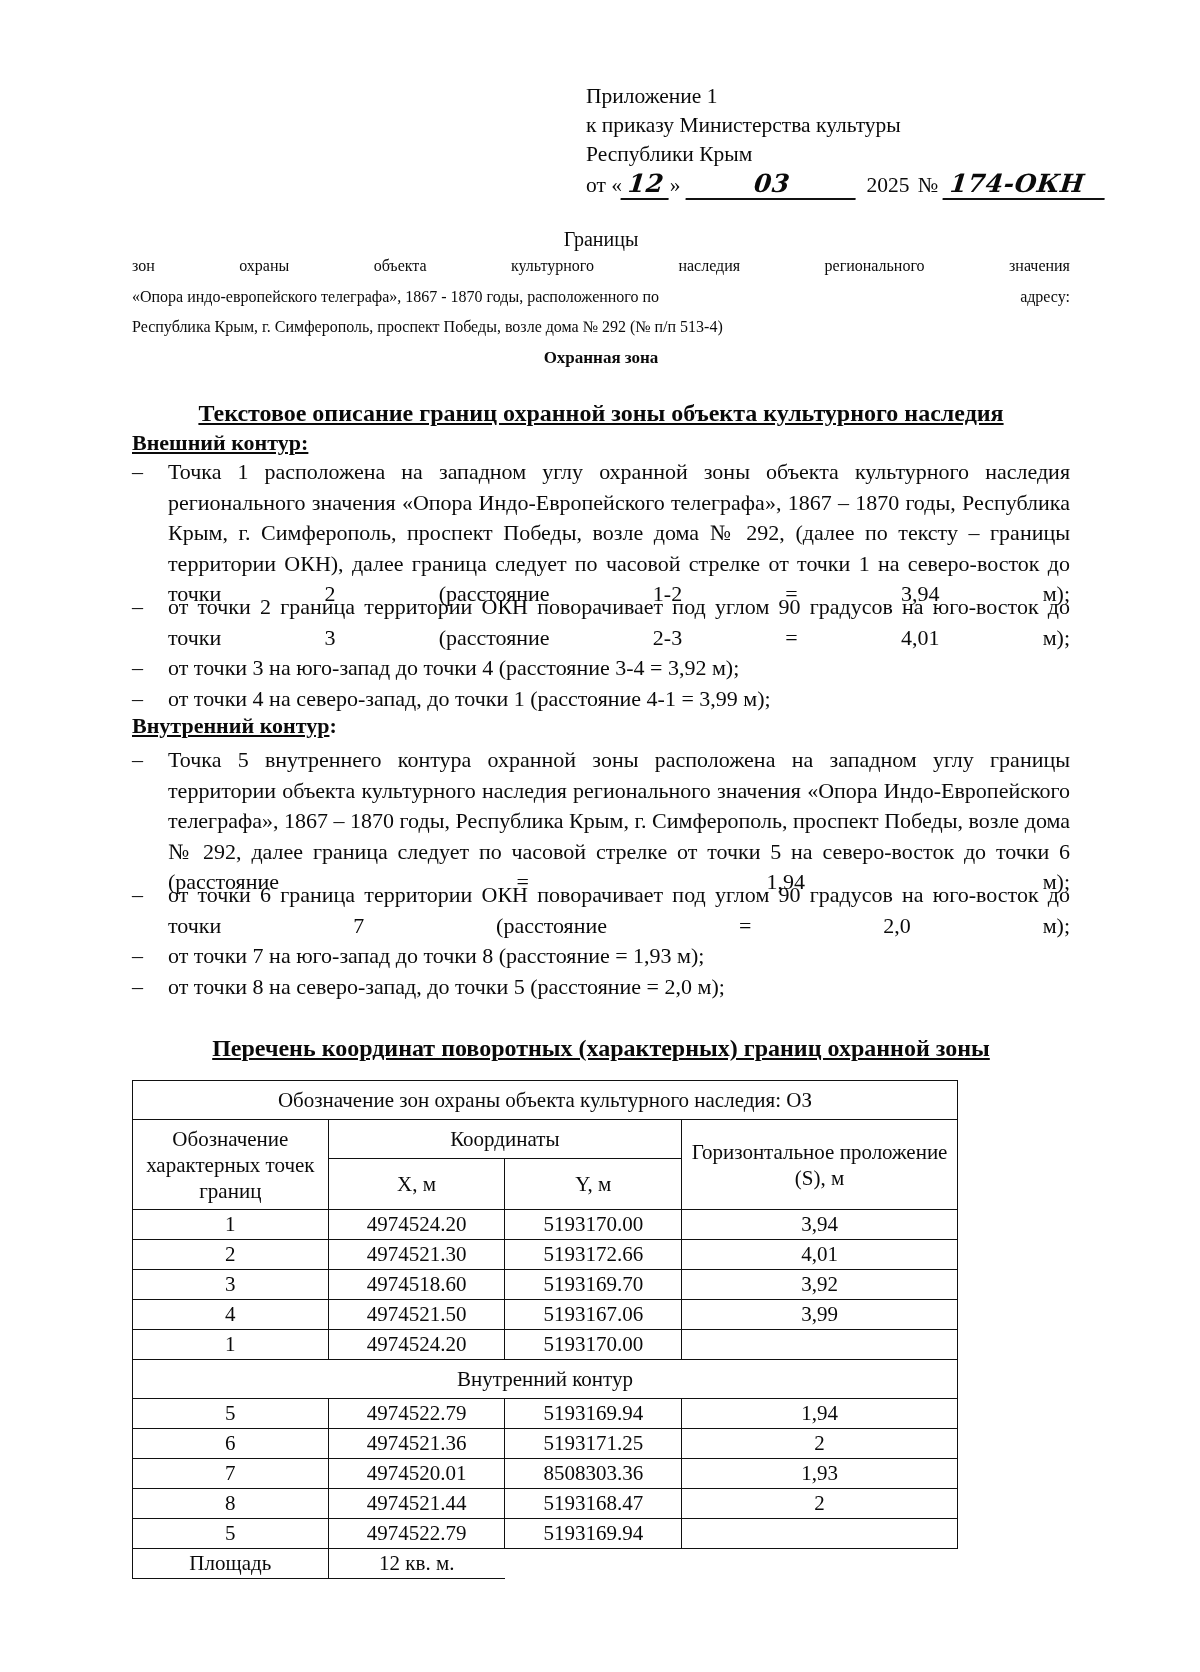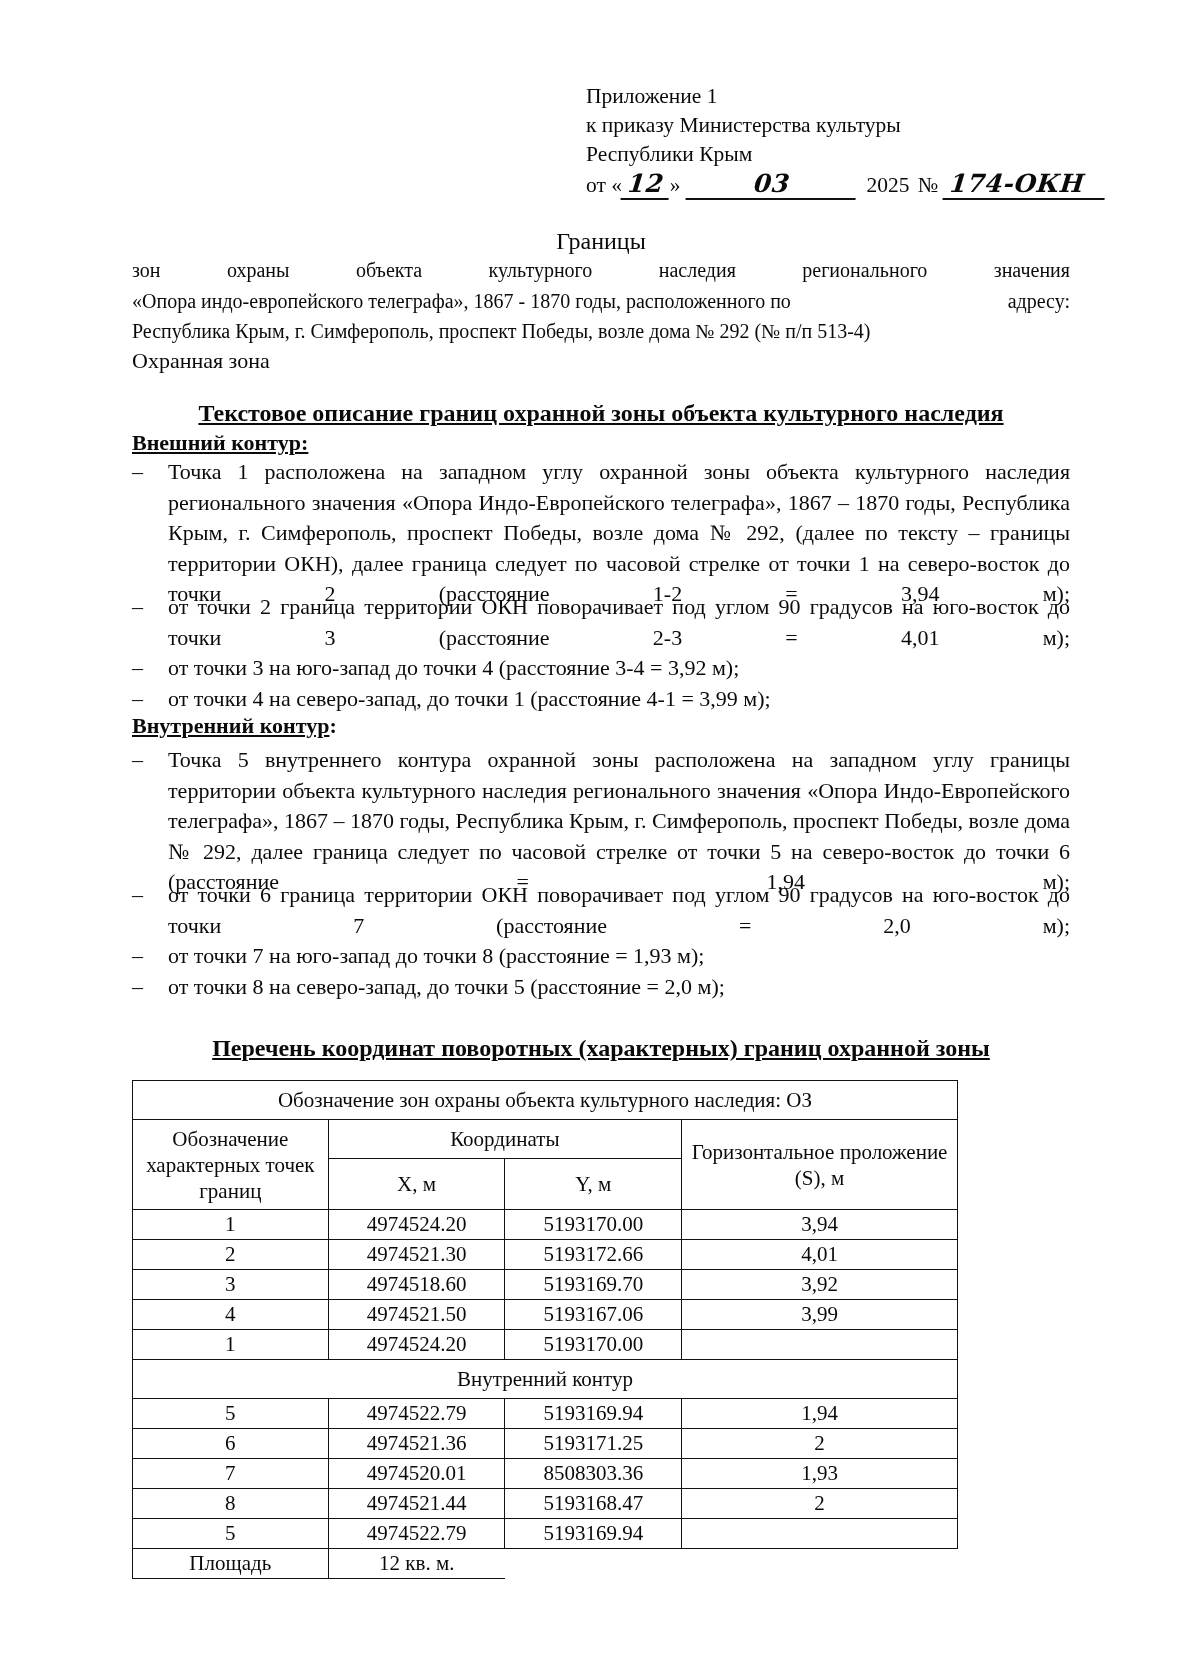--- a/index.html
+++ b/index.html
@@ -57,31 +57,32 @@
     line-height: 1.05;
     padding-bottom: 1px;
   }
   .slot-day { width: 52px; }
   .slot-month { width: 185px; margin-left: 6px; }
   .slot-num { width: 170px; margin-left: 6px; text-align: left; padding-left: 6px;}
 
   
   .center-title {
     text-align: center;
-    font-size: 24px;
+    font-size: 20px;
   }
   .para {
-    font-size: 20px;
+    font-size: 16px;
     line-height: 30.5px;
     text-align: justify;
     text-align-last: left;
   }
   .bold-center {
-    font-weight: normal;
-    font-size: 22px;
+    text-align: center;
+    font-weight: bold;
+    font-size: 17px;
   }
   .underline-center {
     text-align: center;
     font-weight: bold;
     text-decoration: underline;
     font-size: 24px;
   }
   .section-label {
     font-weight: bold;
     text-decoration: underline;

